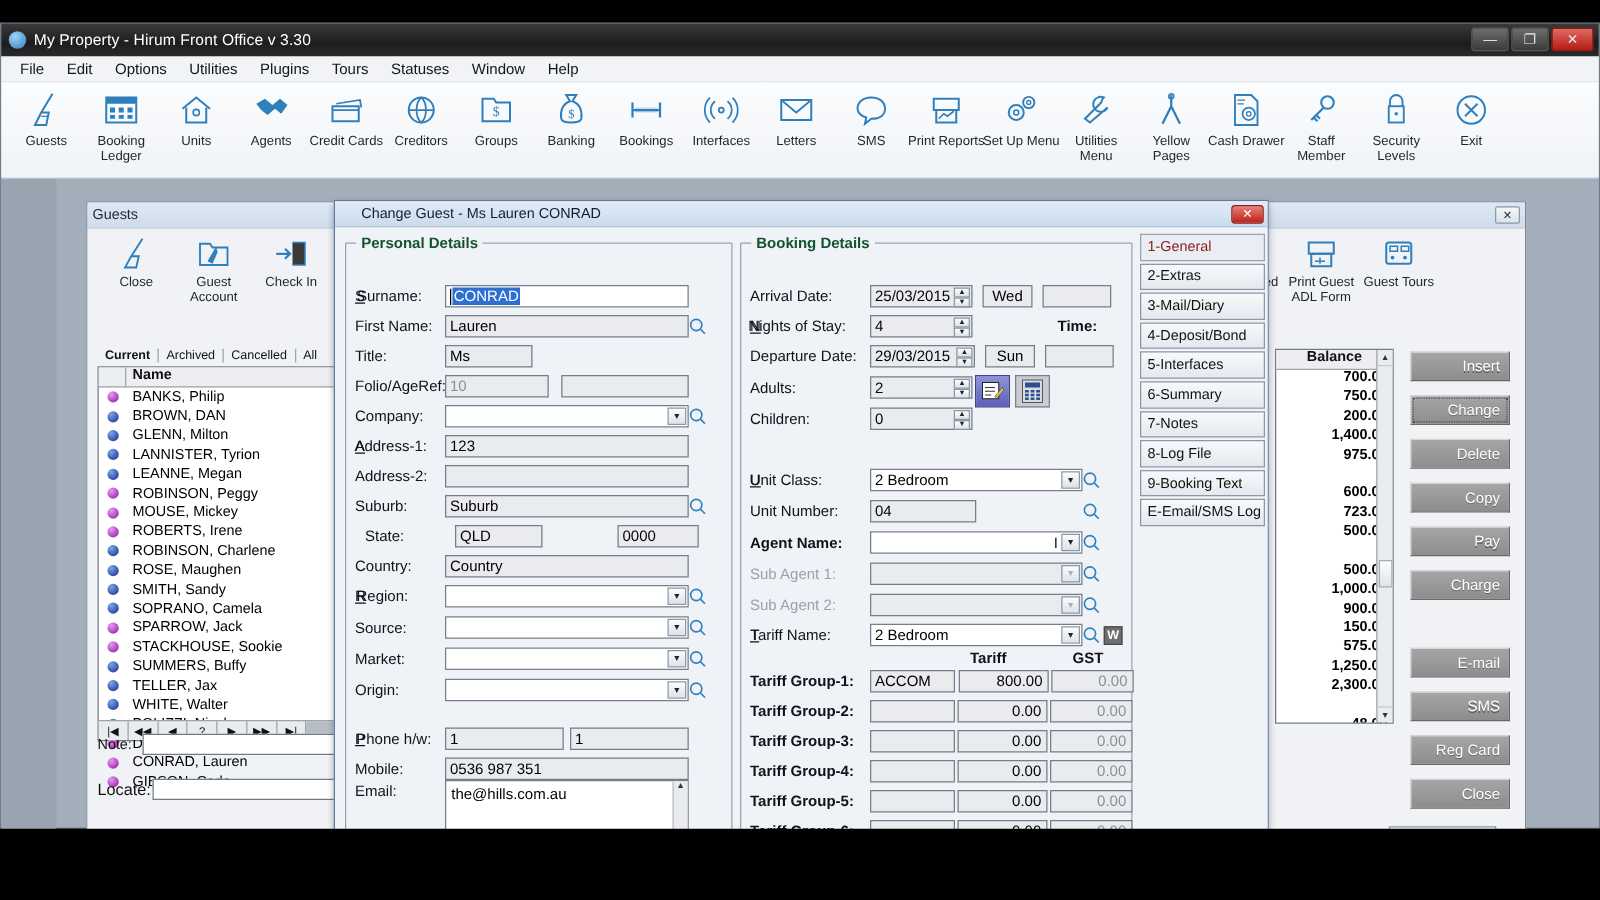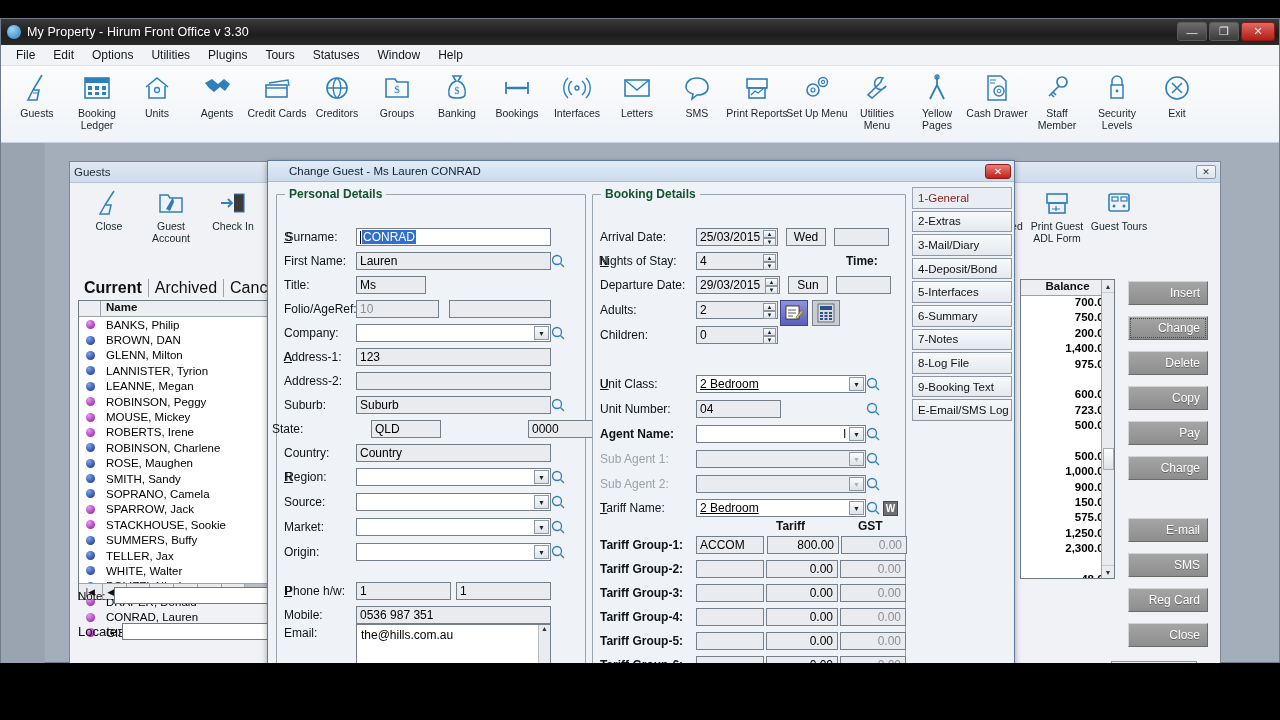--- a/index.html
+++ b/index.html
@@ -81,21 +81,21 @@
   }
   .guests-body { position:absolute; left:0; top:21px; right:0; bottom:0; background:#f0f2f5; }
 
   .gtoolbar { display:flex; padding:4px 8px 0 8px; gap:0; }
   .gt-item { width:62px; display:flex; flex-direction:column; align-items:center; }
   .gt-ico { height:32px; display:flex; align-items:center; justify-content:center;}
   .gt-lbl { font-size:10.5px; text-align:center; color:#1b242c; line-height:11.5px; margin-top:2px;}
 
   
   .glist-wrap { position:absolute; left:8px; top:96px; width:216px; }
-  .gtabs { display:flex; font-size:16px; color:#111; padding-bottom:3px; align-items:flex-end;}
+  .gtabs { display:flex; font-size:10px; color:#111; padding-bottom:3px; align-items:flex-end;}
   .gtabs span { padding:0 6px; border-right:1px solid #9aa4ae; }
   .gtabs span:last-child{ border-right:none; }
   .gtabs span.active { font-weight:bold; }
   .gtable {
     border:1px solid #707b86; background:#fff; height:300px; position:relative;
   }
   .gtable-head {
     display:flex; height:16px; background:#eceef1; border-bottom:1px solid #9aa4ae;
     font-size:11.5px; font-weight:bold; color:#111;
   }
@@ -190,21 +190,21 @@
   .u { text-decoration:underline; }
   .fld {
     height:18px; border:1px solid #747f8a; background:#fff; font-size:12px;
     color:#000; display:flex; align-items:center; padding:0 3px;
   }
   .fld.ro { background:#e9ebee; }
   .fld.gray { background:#e9ebee; color:#8a9098; }
   .fld.num { justify-content:flex-end; padding-right:4px; }
   .sel-text { background:#2e6fd0; color:#fff; padding:0 1px; }
   .caret { display:inline-block; width:1px; height:13px; background:#000; margin-right:1px;}
-  .combo { position:relative;text-decoration:underline; }
+  .combo { position:relative; }
   .combo .arw {
     position:absolute; right:1px; top:1px; width:15px; height:14px;
     background: linear-gradient(#fbfcfd,#dde3ea); border:1px solid #8d98a4;
     display:flex; align-items:center; justify-content:center; font-size:7px; color:#1b232b;
   }
   .combo.dis .arw { color:#a9b0b8; }
   .spin {
     position:absolute; right:1px; top:1px; width:13px; height:16px;
     display:flex; flex-direction:column;
   }
@@ -833,21 +833,21 @@
 
         <div class="row" style="left:16px; top:214px;">
           <span class="lbl" style="width:72px">Suburb:</span>
           <div class="fld ro" style="width:195px">Suburb</div>
           <span class="mag"><svg width="15" height="15" viewBox="0 0 15 15">
                 <circle cx="6" cy="6" r="4.5" fill="none" stroke="#2f7fbd" stroke-width="1.3"></circle>
                 <path d="M9.5 9.5 L13 13" stroke="#2f7fbd" stroke-width="1.3"></path>
               </svg></span>
         </div>
 
-        <div class="row" style="left:4px; top:238px;gap:27px;">
+        <div class="row" style="left:24px; top:238px;">
           <span class="lbl" style="width:72px">State:</span>
           <div class="fld ro" style="width:70px">QLD</div>
           <div class="fld ro" style="width:65px; margin-left:60px">0000</div>
         </div>
 
         <div class="row" style="left:16px; top:262px;">
           <span class="lbl" style="width:72px">Country:</span>
           <div class="fld ro" style="width:195px">Country</div>
         </div>
 

